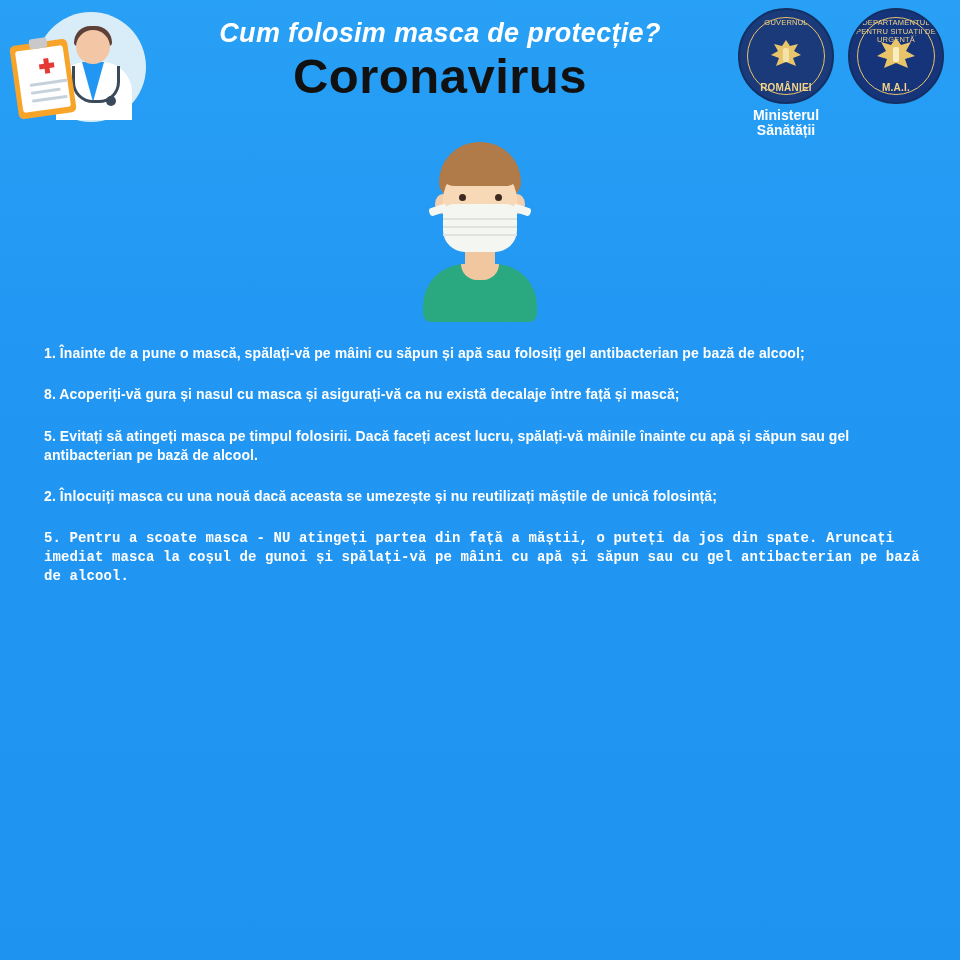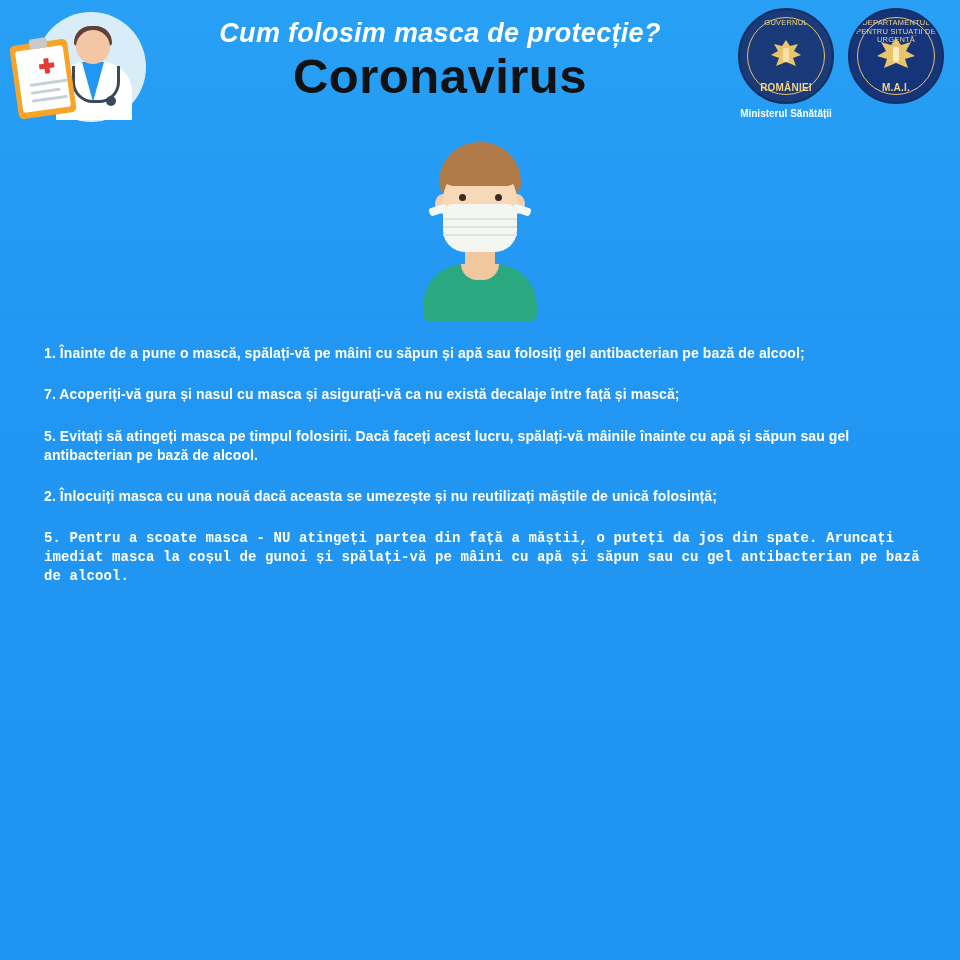--- a/index.html
+++ b/index.html
@@ -235,21 +235,21 @@
   .seal-eagle {
     position: absolute;
     left: 50%;
     top: 50%;
     transform: translate(-50%, -50%);
     width: 46px;
     height: 44px;
   }
   .emblem-caption {
     margin-top: 4px;
-    font-size: 10px;
+    font-size: 14px;
     font-weight: bold;
     color: #ffffff;
     line-height: 1.1;
   }
 
   
   .boy {
     position: absolute;
     left: 50%;
     top: 142px;
@@ -478,19 +478,19 @@
     <div class="boy-strap-r"></div>
     <div class="boy-mask">
       <div class="boy-mask-line" style="top:14px;"></div>
       <div class="boy-mask-line" style="top:22px;"></div>
       <div class="boy-mask-line" style="top:30px;"></div>
     </div>
   </div>
 
   <div class="steps">
     <p class="step">1. Înainte de a pune o mască, spălați-vă pe mâini cu săpun și apă sau folosiți gel antibacterian pe bază de alcool;</p>
-    <p class="step">7. Acoperiți-vă gura și nasul cu masca și asigurați-vă ca nu există decalaje între față și mască;</p>
+    <p class="step">8. Acoperiți-vă gura și nasul cu masca și asigurați-vă ca nu există decalaje între față și mască;</p>
     <p class="step">5. Evitați să atingeți masca pe timpul folosirii. Dacă faceți acest lucru, spălați-vă mâinile înainte cu apă și săpun sau gel antibacterian pe bază de alcool.</p>
     <p class="step">2. Înlocuiți masca cu una nouă dacă aceasta se umezește și nu reutilizați măștile de unică folosință;</p>
     <p class="step">5. Pentru a scoate masca - NU atingeți partea din față a măștii, o puteți da jos din spate. Aruncați imediat masca la coșul de gunoi și spălați-vă pe mâini cu apă și săpun sau cu gel antibacterian pe bază de alcool.</p>
   </div>
 
 </div>
 
 </body></html>

